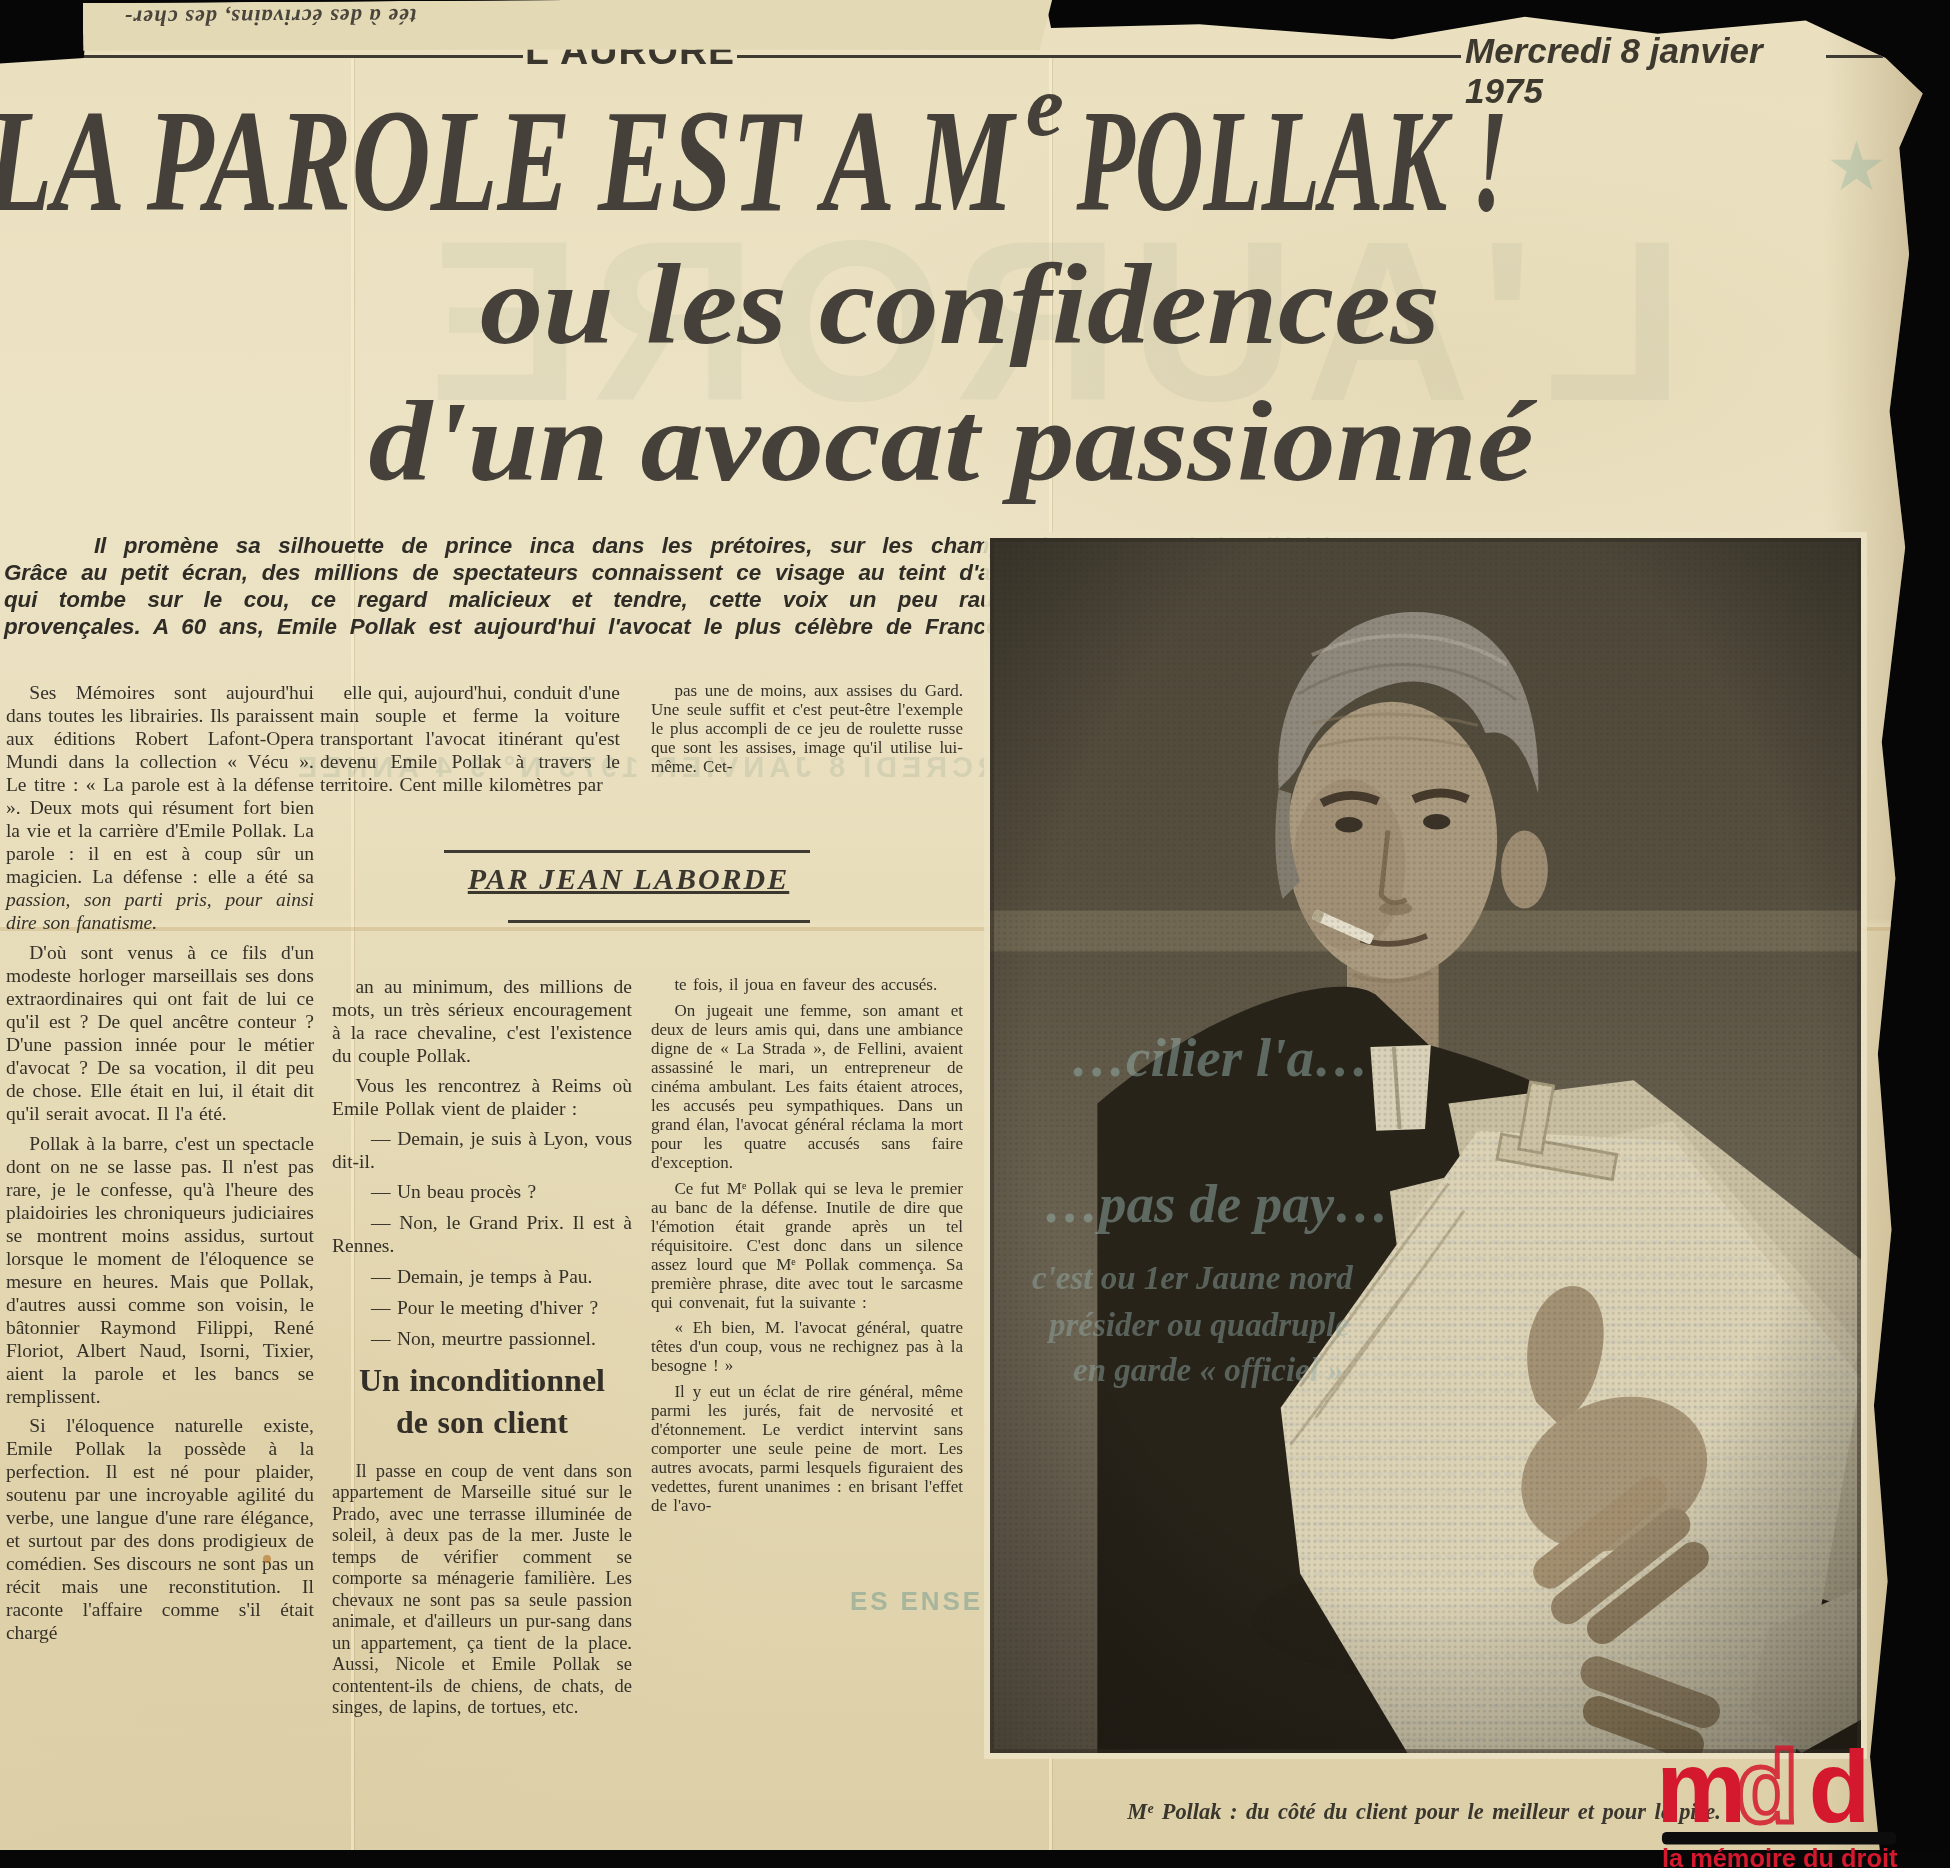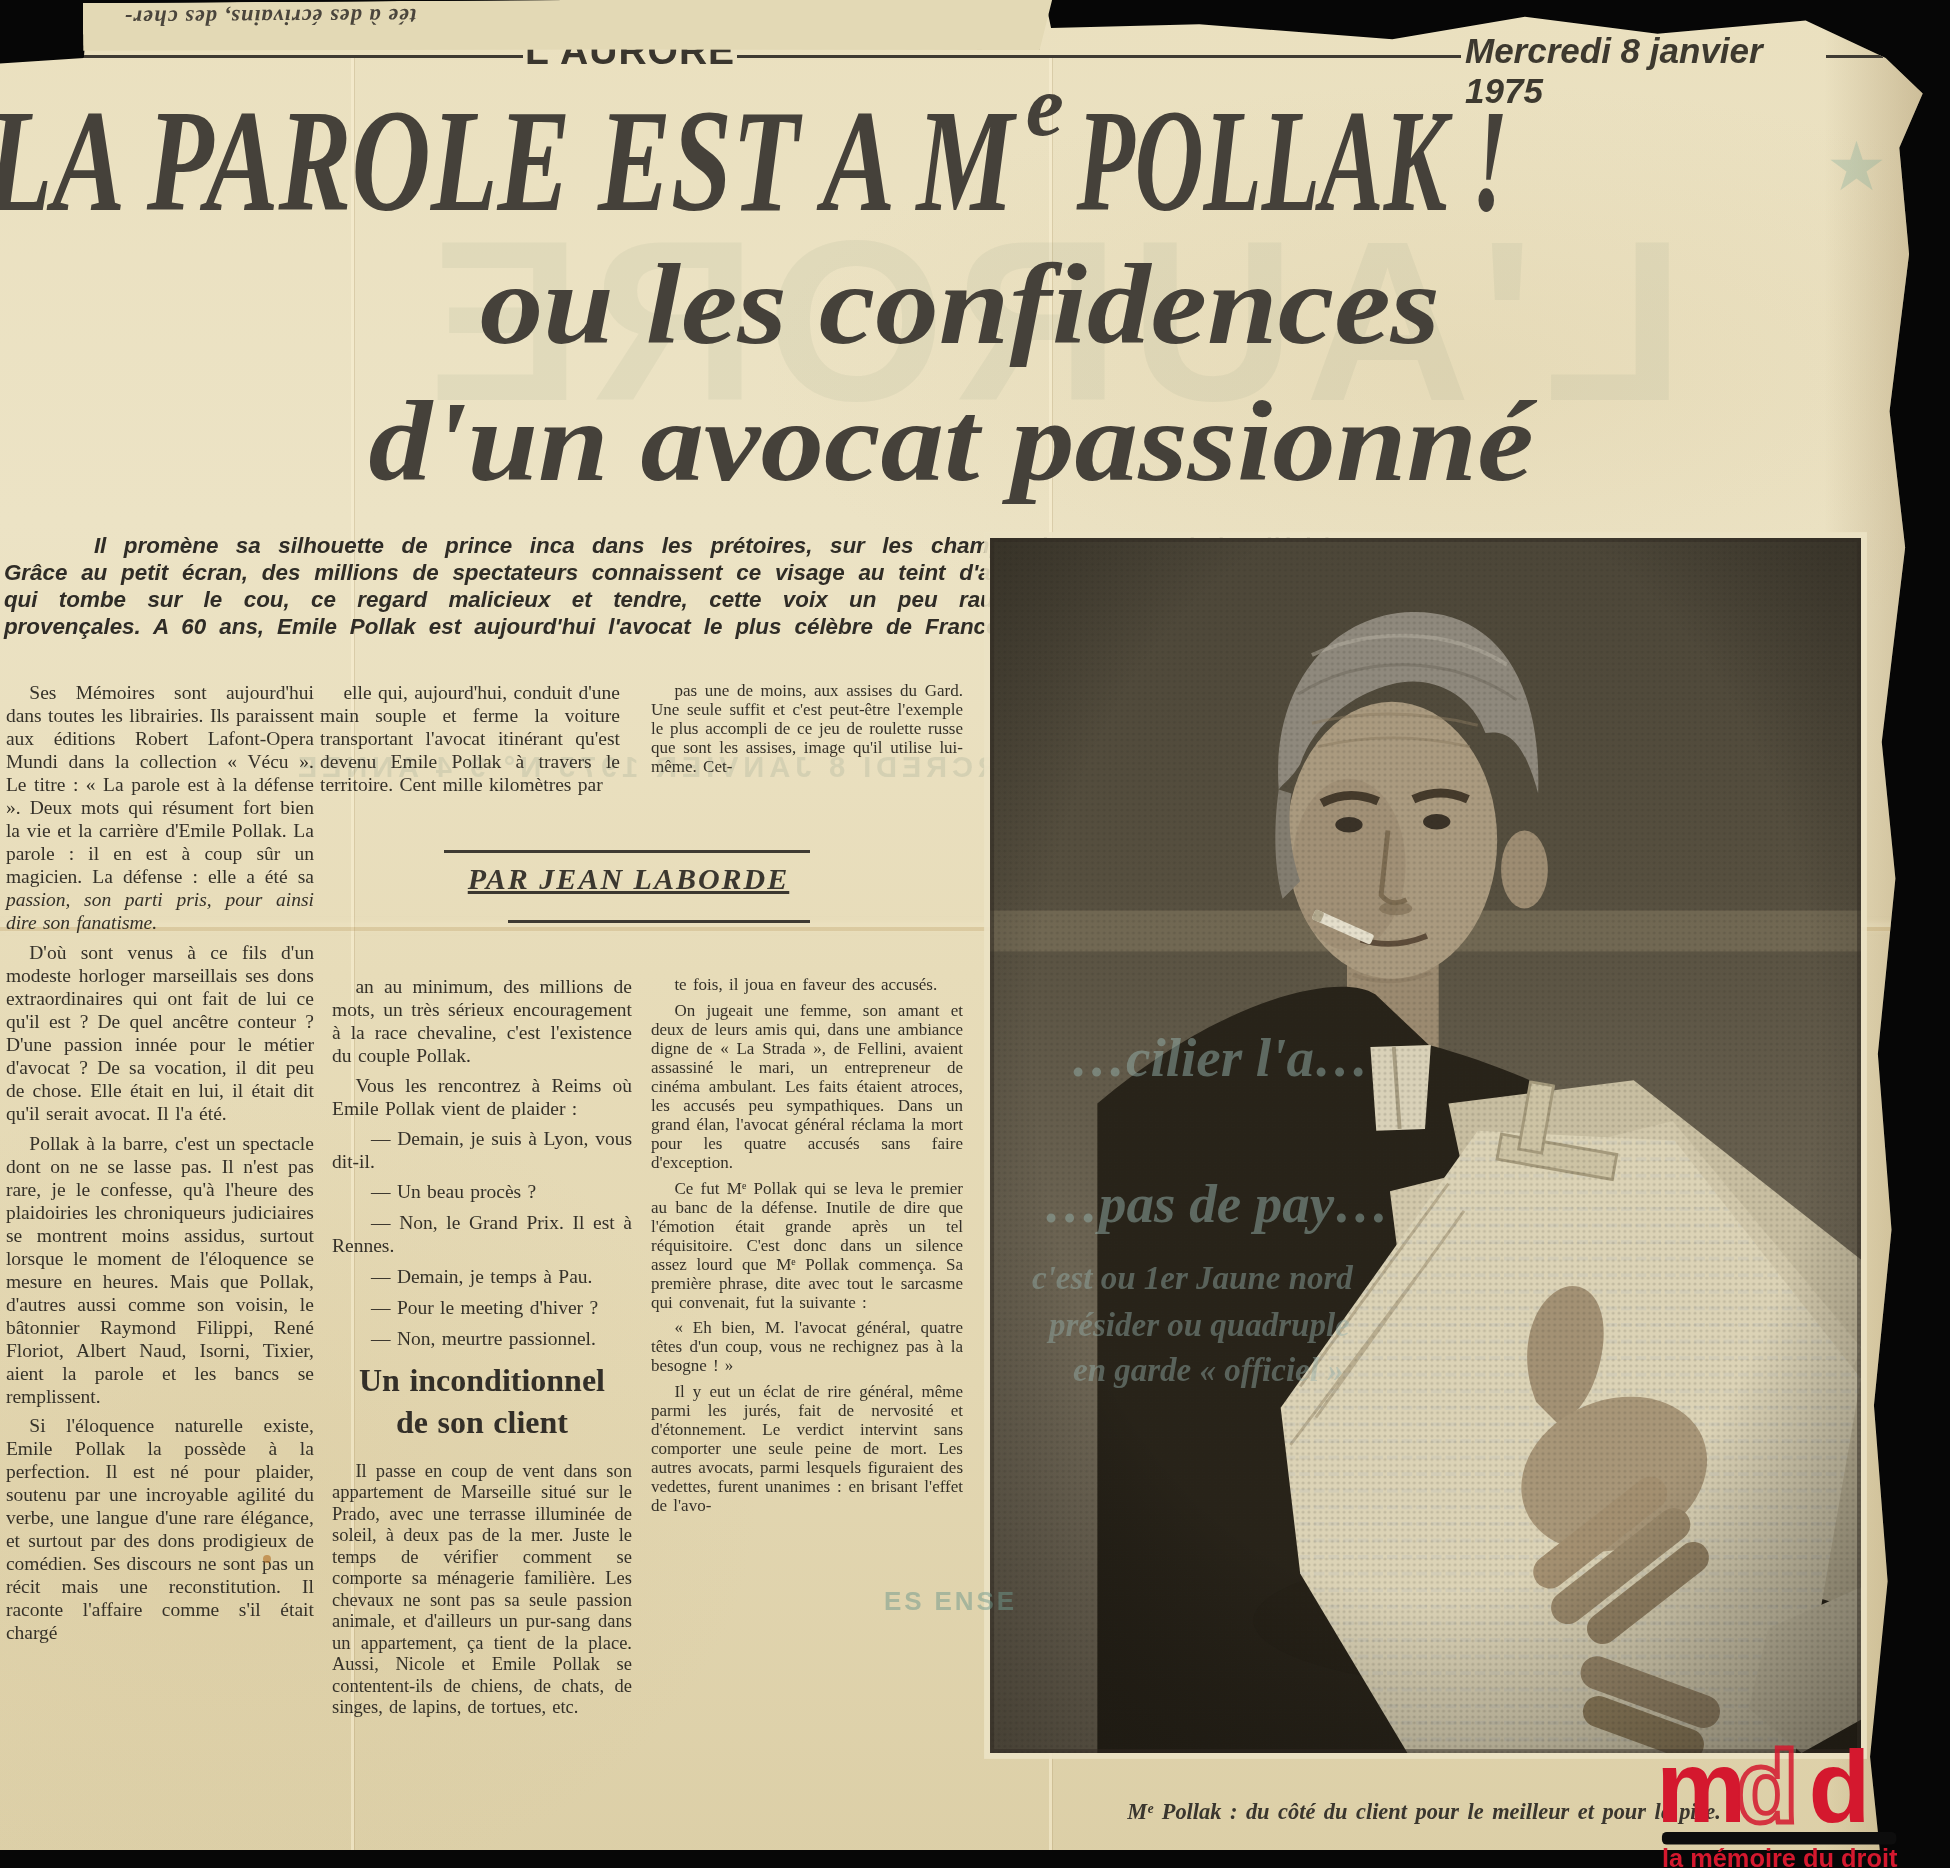--- a/index.html
+++ b/index.html
@@ -245,21 +245,21 @@
         <rect x="0" y="0" width="893" height="1246" fill="url(#vig)"></rect>
         <rect x="2" y="2" width="889" height="1242" fill="none" stroke="#2f2a22" stroke-width="4" opacity=".5"></rect>
       </svg>
     </div>
 
     <div class="abs ghost bleed-big" style="left:1071px;top:1026px">…cilier l'a…</div>
     <div class="abs ghost bleed-big" style="left:1044px;top:1172px">…pas de pay…</div>
     <div class="abs ghost bleed-small" style="left:1032px;top:1260px">c'est ou 1er Jaune nord</div>
     <div class="abs ghost bleed-small" style="left:1049px;top:1307px">présider ou quadruple</div>
     <div class="abs ghost bleed-small" style="left:1073px;top:1352px">en garde « officiel »</div>
-    <div class="abs ghost" id="bleed-7" style="left:884px;top:1586px">ES ENSE</div>
+    <div class="abs ghost" id="bleed-7" style="left:850px;top:1586px">ES ENSE</div>
 
     <div class="abs" id="caption">Mᵉ Pollak : du côté du client pour le meilleur   et pour le pire.</div>
 
     <div class="abs" id="stain"></div>
   </div>
 
   <div class="abs" id="scrap">
     <div class="abs" id="scrap-text">tée à des écrivains, des cher-</div>
   </div>
 

